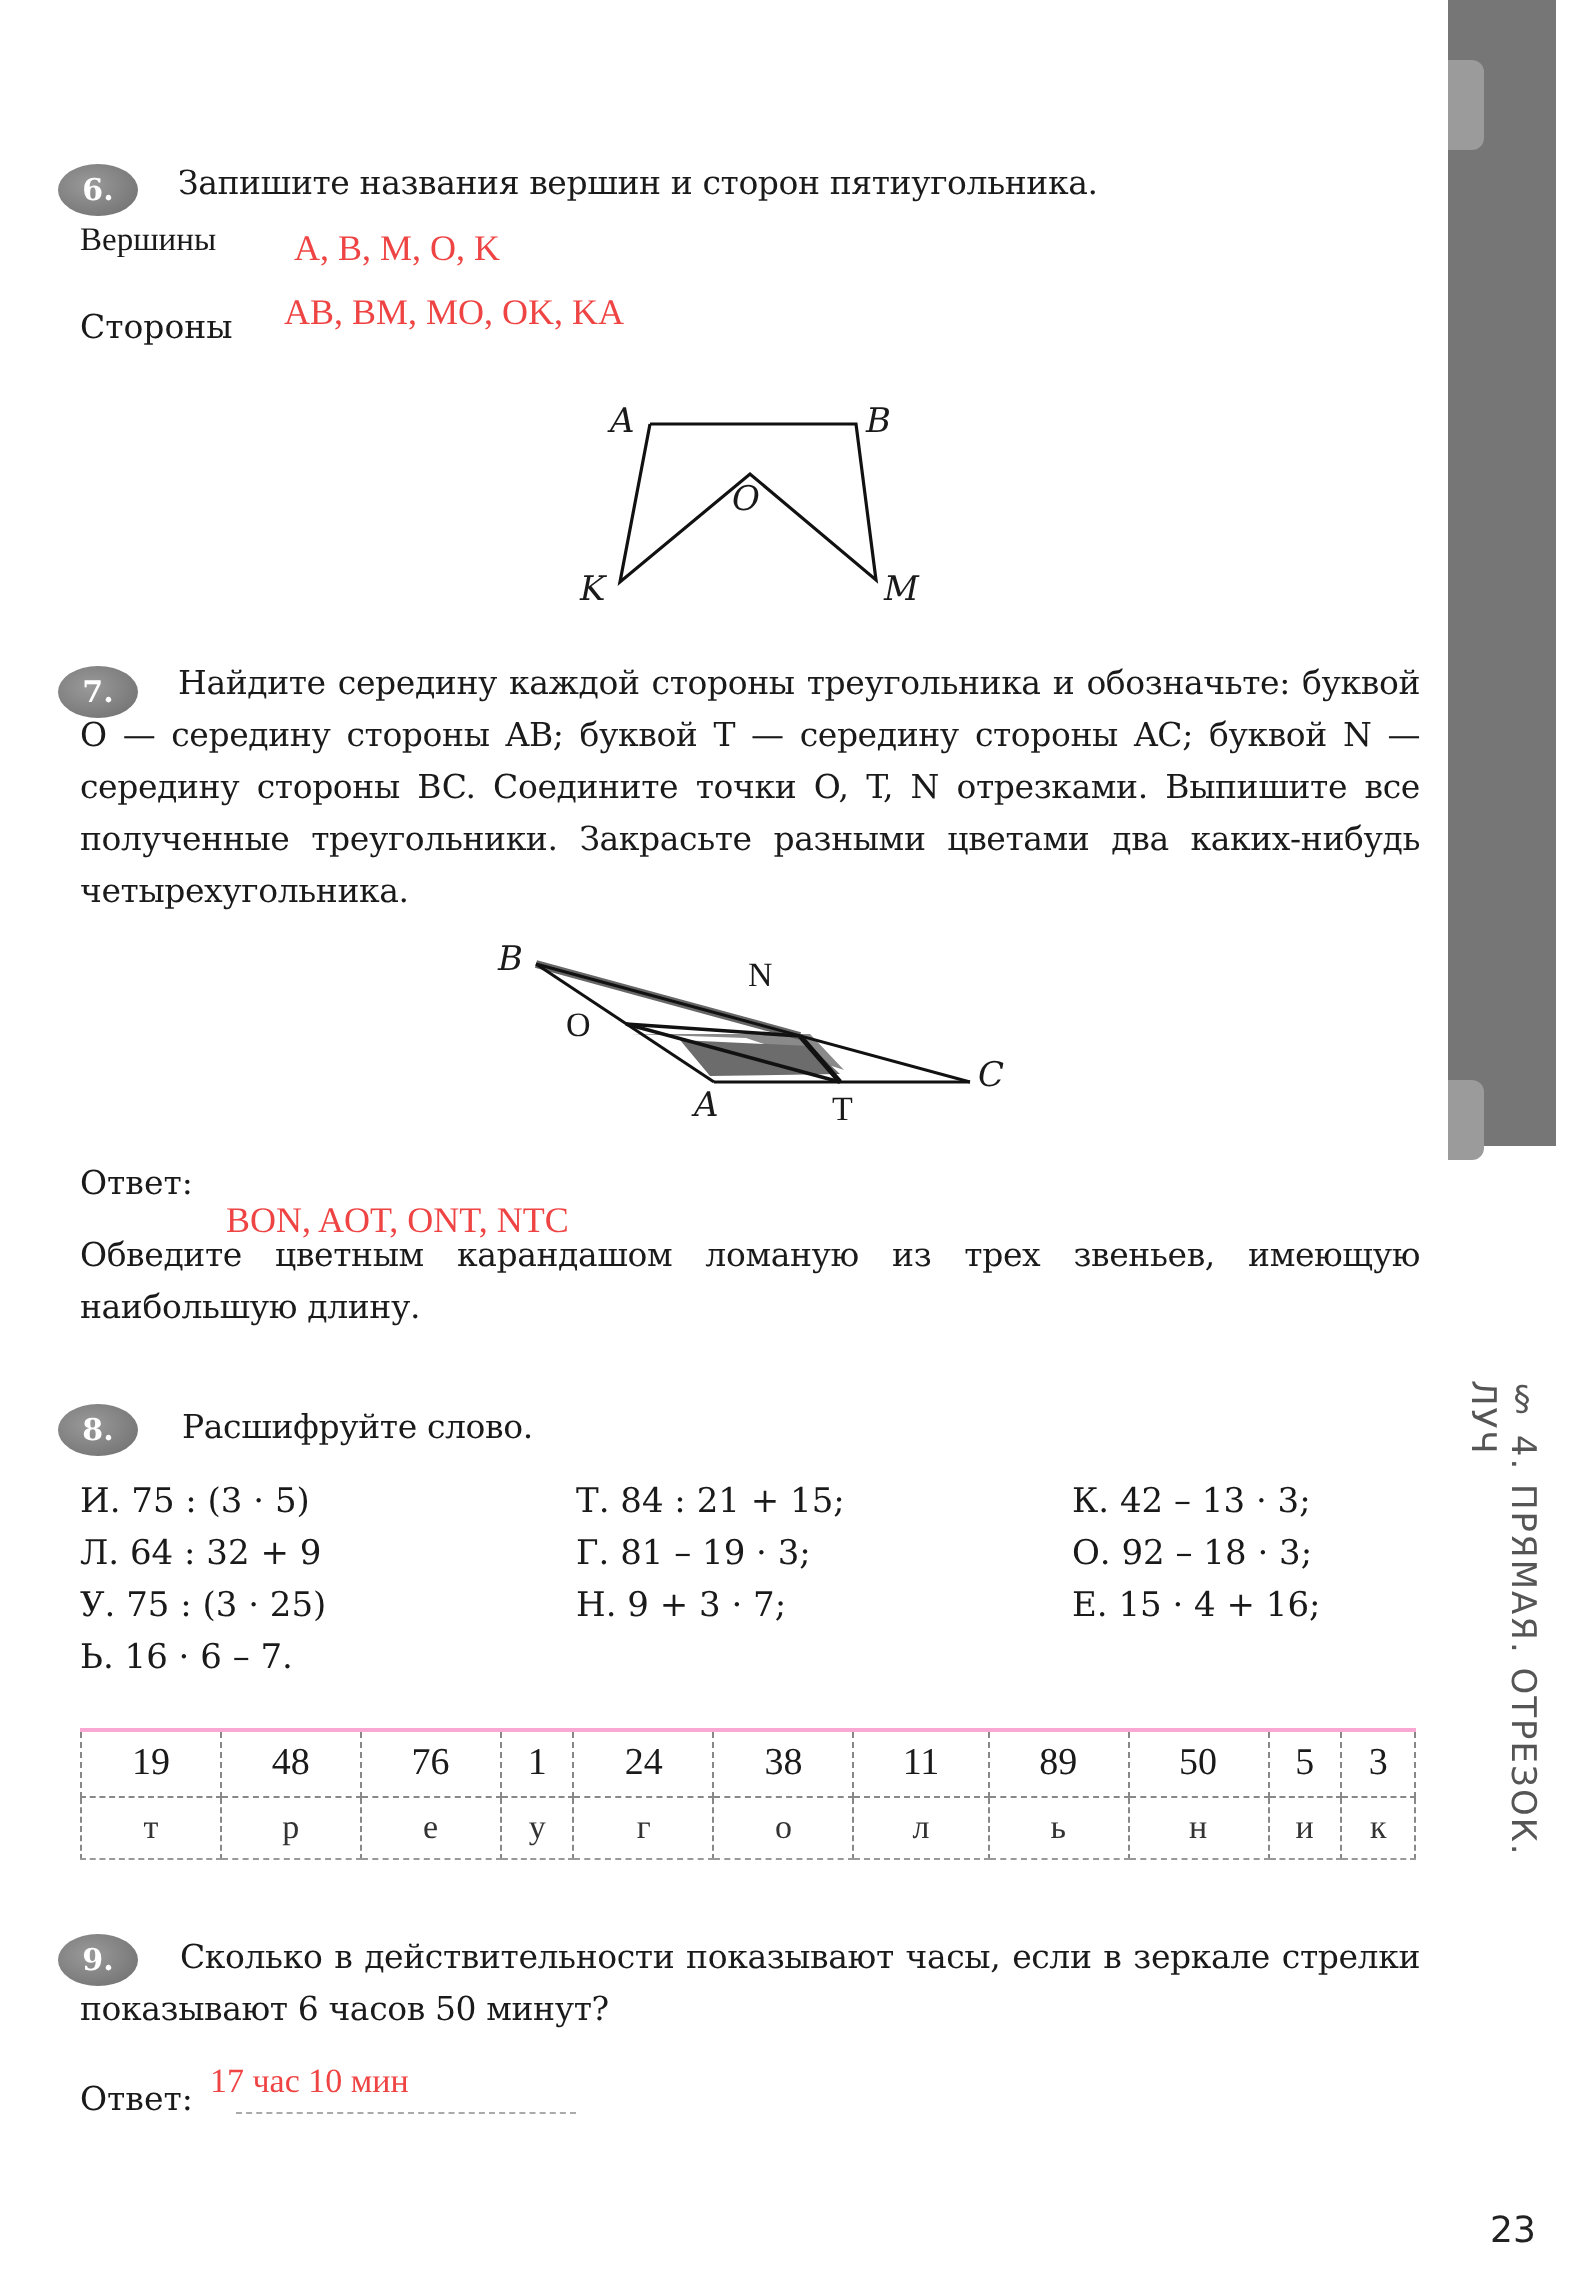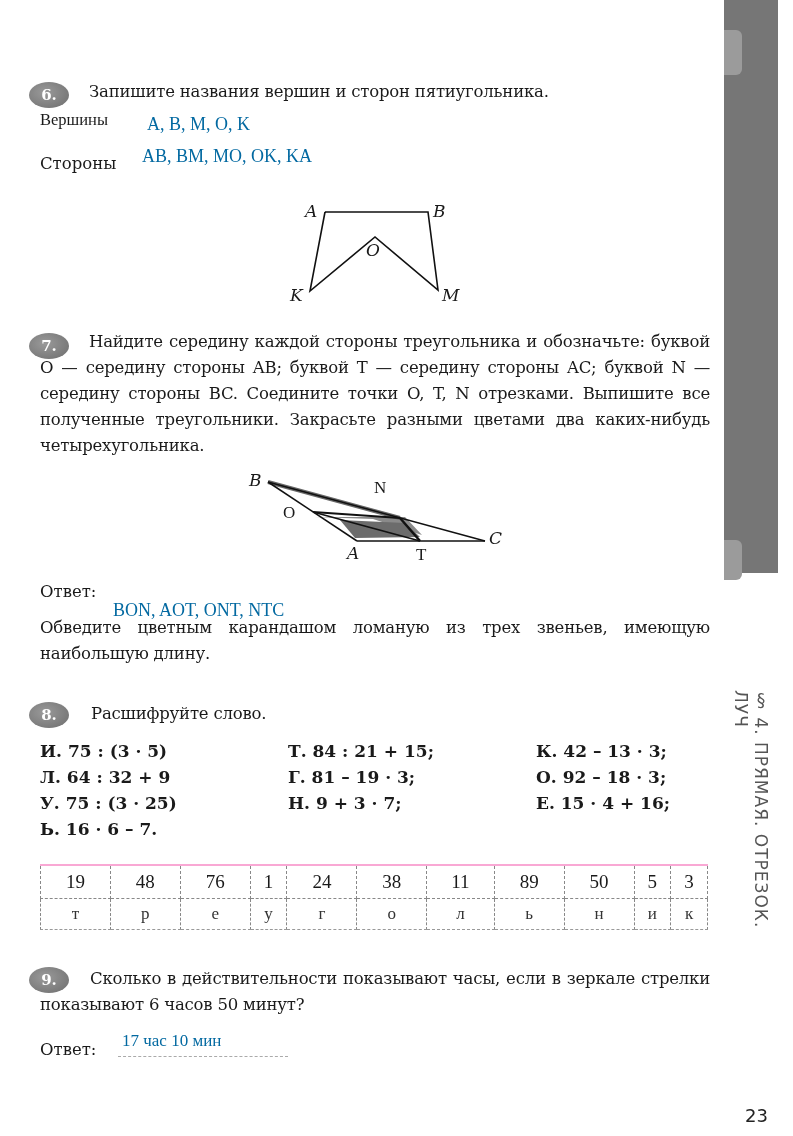--- a/index.html
+++ b/index.html
@@ -5,30 +5,30 @@
   html, body { margin:0; padding:0; }
   body { width:793px; height:1136px; background:#ffffff; position:relative; overflow:hidden;
          font-family:"DejaVu Serif","Liberation Serif",serif; color:#1a1a1a; }
   .abs { position:absolute; }
   .serif { font-family:"Liberation Serif","DejaVu Serif",serif; }
   .task-text { font-family:"DejaVu Serif",serif; font-size:16.5px; line-height:26px; letter-spacing:-0.2px; }
   .badge { position:absolute; width:40px; height:26px; border-radius:50%;
            background:radial-gradient(ellipse at 40% 40%, #9a9a9a 0%, #7a7a7a 70%, #6a6a6a 100%);
            color:#fff; font-weight:bold; font-size:15px; text-align:center; line-height:26px;
            font-family:"DejaVu Serif",serif; }
-  .hand { font-family:"Liberation Serif",serif; font-size:18px; color:#0369a1; }
+  .hand { font-family:"Liberation Serif",serif; font-size:18px; color:#ef4444; }
   .label { font-family:"DejaVu Serif",serif; font-size:16.5px; }
   .justify { text-align:justify; text-align-last:left; }
   .sidebar { position:absolute; left:724px; top:0; width:54px; height:573px;
              background:#767676; }
   .tab-notch { position:absolute; left:724px; width:18px; background:#9b9b9b; border-radius:0 6px 6px 0; }
   .vtitle { position:absolute; left:741px; top:690px; width:30px; height:270px;
             writing-mode:vertical-rl; font-family:"DejaVu Sans","Liberation Sans",sans-serif;
             font-size:17px; color:#555; letter-spacing:1px; }
-  .exprs { position:absolute; left:40px; top:738px; width:680px;font-weight:bold; }
+  .exprs { position:absolute; left:40px; top:738px; width:680px; }
   .expr-row { display:flex; height:26px; line-height:26px; font-size:17px; font-family:"DejaVu Serif",serif; }
   .expr-col1 { width:248px; } .expr-col2 { width:248px; } .expr-col3 { width:184px; }
   table.code { position:absolute; left:40px; top:864px; width:668px; border-collapse:collapse;
                font-family:"Liberation Serif",serif; }
   table.code td { border:1px dashed #888; text-align:center; height:30px; padding:0; }
   table.code tr.nums td { font-size:19px; height:32px; border-top:2px solid #f9a8d4; }
   table.code tr.letters td { font-size:17px; height:30px; color:#333; border-bottom:1px dashed #999; }
   .pagenum { position:absolute; left:745px; top:1105px; font-family:"DejaVu Sans",sans-serif; font-size:18px; color:#222; }
 </style>
 </head>
@@ -135,16 +135,16 @@
     <td>и</td>
     <td>к</td>
   </tr>
 </tbody>
   </table>
 
 <div class="badge" style="left:29px;top:967px;">9.</div>
 <div class="abs task-text justify" style="left:40px;top:966px;width:670px;text-indent:50px;">Сколько в действительности показывают часы, если в зеркале стрелки показывают 6 часов 50 минут?</div>
 
 <div class="abs label" style="left:40px;top:1040px;">Ответ:</div>
-<div class="abs hand" style="left:122px;top:1031px;font-size:17px;">17 час 10 мин</div>
+<div class="abs hand" style="left:105px;top:1031px;font-size:17px;">17 час 10 мин</div>
 <div class="abs" style="left:118px;top:1056px;width:170px;border-bottom:1px dashed #aaa;"></div>
 
 <div class="pagenum">23</div>
 
 </body></html>

